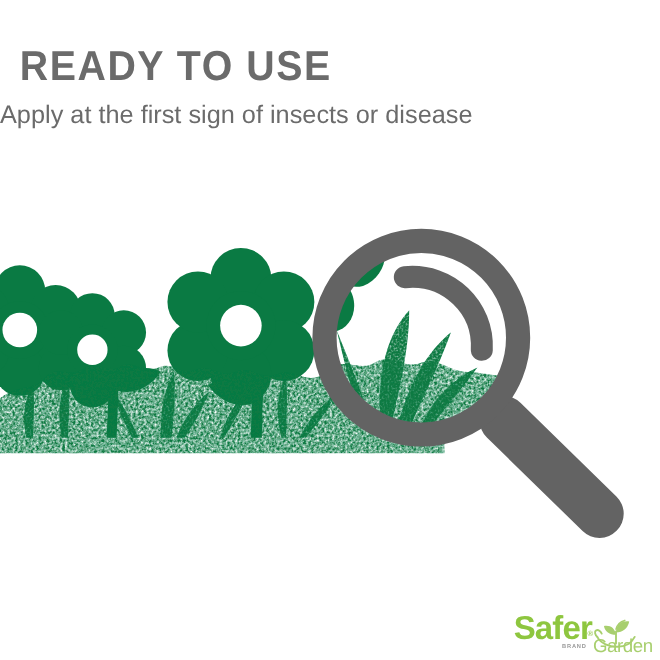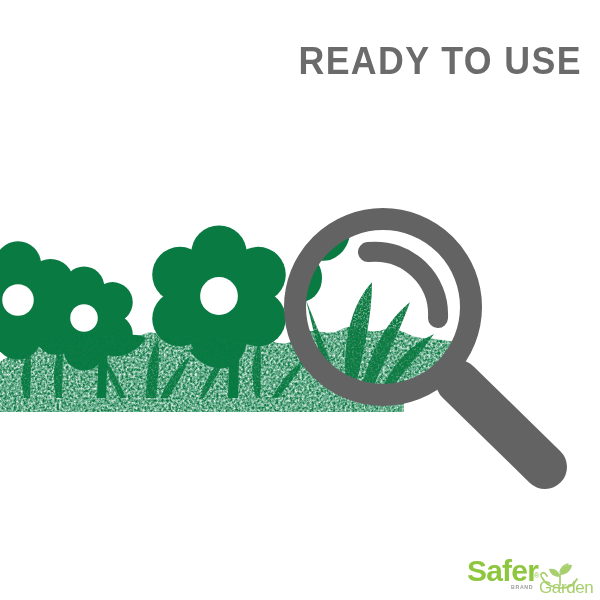--- a/index.html
+++ b/index.html
@@ -18,21 +18,21 @@
     background: #ffffff;
     overflow: hidden;
   }
 
   
   #header-block {
     position: absolute;
     left: 0;
     top: 42px;
     width: 600px;
-    text-align: right;
+    text-align: left;
   }
   #headline {
     font-family: "Liberation Sans", sans-serif;
     font-weight: bold;
     font-size: 38px;
     letter-spacing: 1.5px;
     color: #6b6b6b;
     line-height: 1;
     margin: 0;
     transform: scaleX(0.94);
@@ -191,20 +191,21 @@
       <path d="M368,252 C408,248 440,280 438,318" fill="none" stroke="#636363" stroke-width="20" stroke-linecap="round"></path>
 
       <line x1="458" y1="382" x2="545" y2="467" stroke="#636363" stroke-width="44" stroke-linecap="round"></line>
 
       <circle cx="383" cy="307" r="88" fill="none" stroke="#636363" stroke-width="22"></circle>
     </g>
   </svg>
 
   <div id="header-block">
     <div id="headline">READY TO USE</div>
+    <div id="subhead">Apply at the first sign of insects or disease</div>
   </div>
 
   <svg id="logo" viewBox="0 0 128 48" xmlns="http://www.w3.org/2000/svg">
 
     <text x="1" y="32" font-family="Liberation Sans, sans-serif" font-size="30" font-weight="bold" fill="#8ec63f" letter-spacing="-0.8">Safer</text>
 
     <text x="68" y="29" font-family="Liberation Sans, sans-serif" font-size="7" fill="#8ec63f">®</text>
 
     <text x="45" y="40" font-family="Liberation Sans, sans-serif" font-size="5.2" font-weight="bold" letter-spacing="0.7" fill="#9a9a9a">BRAND</text>
 

